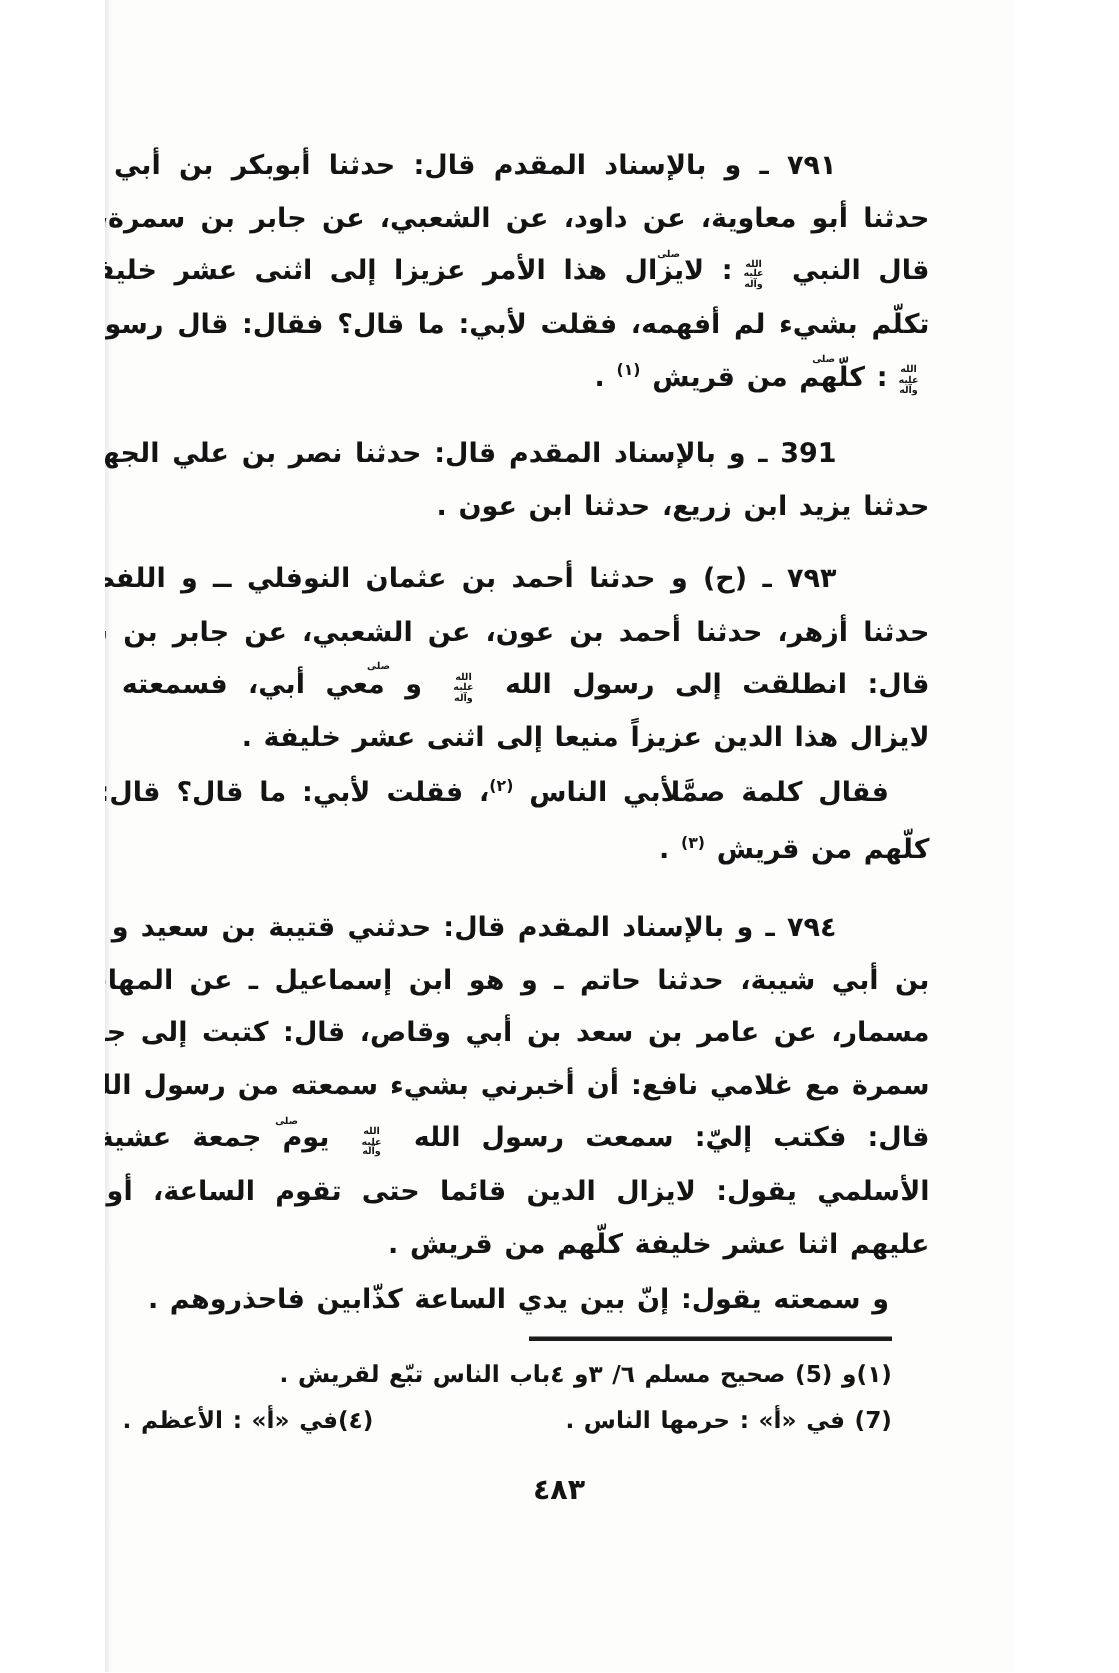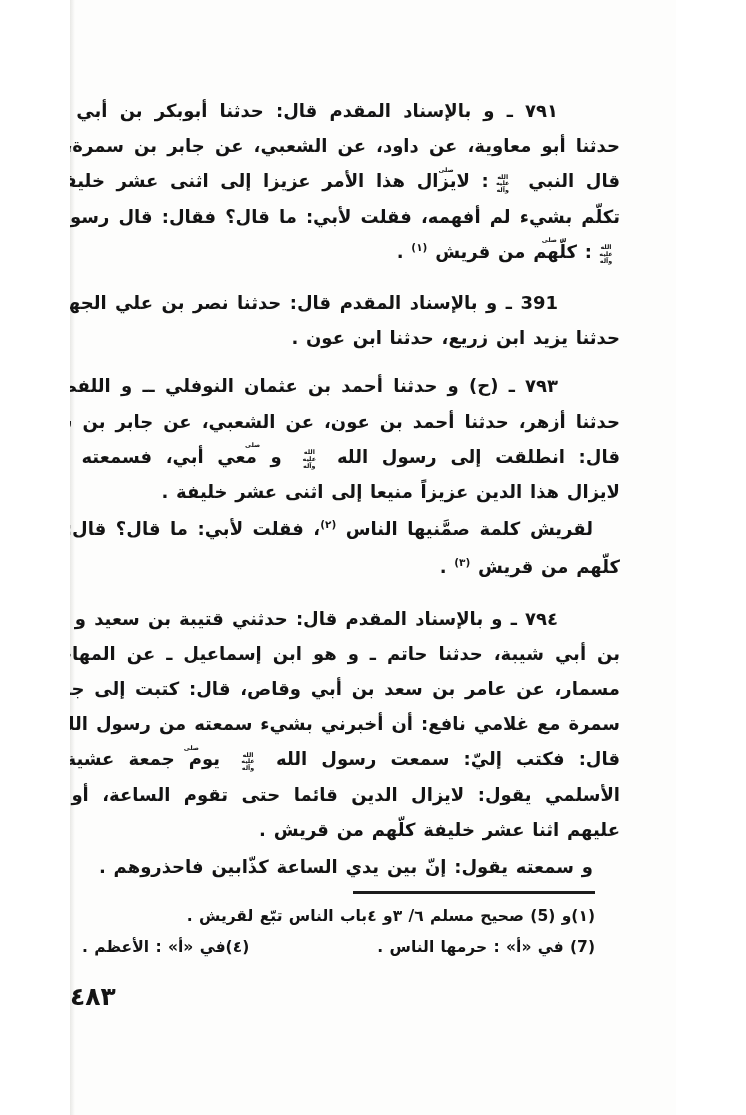--- a/index.html
+++ b/index.html
@@ -78,37 +78,37 @@
   .fn-row2 {
     display: flex;
     justify-content: flex-start;
     gap: 128px;
   }
   .fn-row2 span { white-space: nowrap; }
   .page-number {
     position: absolute;
     top: 982px;
     left: 0; right: 0;
-    text-align: left;
-    font-size: 25px;
+    text-align: center;
+    font-size: 19px;
     font-weight: bold;
     letter-spacing: 2px;
   }
 </style>
 </head>
 <body>
 
 <div class="page">
   <div class="scan-edge"></div>
 
   <div class="text-body">
       <p class="hadith"><span>٧٩١ ـ و بالإسناد المقدم قال: حدثنا أبوبكر بن أبي شيبة، حدثنا أبو معاوية، عن داود، عن الشعبي، عن جابر بن سمرة، قال: قال النبي </span><span class="saw">صلى الله عليه وآله</span><span>: لايزال هذا الأمر عزيزا إلى اثنى عشر خليفة، ثمّ تكلّم بشيء لم أفهمه، فقلت لأبي: ما قال؟ فقال: قال رسول الله </span><span class="saw">صلى الله عليه وآله</span><span>: كلّهم من قريش </span><span class="sup">(١)</span><span> .</span></p>
       <p class="hadith"><span>391 ـ و بالإسناد المقدم قال: حدثنا نصر بن علي الجهضمي، حدثنا يزيد ابن زريع، حدثنا ابن عون .</span></p>
       <p class="hadith"><span>٧٩٣ ـ (ح) و حدثنا أحمد بن عثمان النوفلي ــ و اللفظ له ـ حدثنا أزهر، حدثنا أحمد بن عون، عن الشعبي، عن جابر بن سمرة، قال: انطلقت إلى رسول الله </span><span class="saw">صلى الله عليه وآله</span><span> و معي أبي، فسمعته يقول: لايزال هذا الدين عزيزاً منيعا إلى اثنى عشر خليفة .</span></p>
-      <p class="sub"><span>لقريش كلمة صمَّنيها الناس </span><span class="sup">(٢)</span><span>، فقلت لأبي: ما قال؟ قال: قال: كلّهم من قريش </span><span class="sup">(٣)</span><span> .</span></p>
+      <p class="sub"><span>فقال كلمة صمَّلأبي الناس </span><span class="sup">(٢)</span><span>، فقلت لأبي: ما قال؟ قال: قال: كلّهم من قريش </span><span class="sup">(٣)</span><span> .</span></p>
       <p class="hadith"><span>٧٩٤ ـ و بالإسناد المقدم قال: حدثني قتيبة بن سعيد و أبوبكر بن أبي شيبة، حدثنا حاتم ـ و هو ابن إسماعيل ـ عن المهاجر بن مسمار، عن عامر بن سعد بن أبي وقاص، قال: كتبت إلى جابر بن سمرة مع غلامي نافع: أن أخبرني بشيء سمعته من رسول الله </span><span class="saw">صلى الله عليه وآله</span><span>، قال: فكتب إليّ: سمعت رسول الله </span><span class="saw">صلى الله عليه وآله</span><span> يوم جمعة عشية رجم الأسلمي يقول: لايزال الدين قائما حتى تقوم الساعة، أو يكون عليهم اثنا عشر خليفة كلّهم من قريش .</span></p>
       <p class="sub"><span>و سمعته يقول: إنّ بين يدي الساعة كذّابين فاحذروهم .</span></p>
     </div>
 
   <div class="footnotes">
     <div class="fn-divider"></div>
     <div class="fn-row1">(١)و (5) صحيح مسلم ٦/ ٣و ٤باب الناس تبّع لقريش .</div>
     <div class="fn-row2">
       <span>(7) في «أ» : حرمها الناس .</span>
       <span>(٤)في «أ» : الأعظم .</span>

